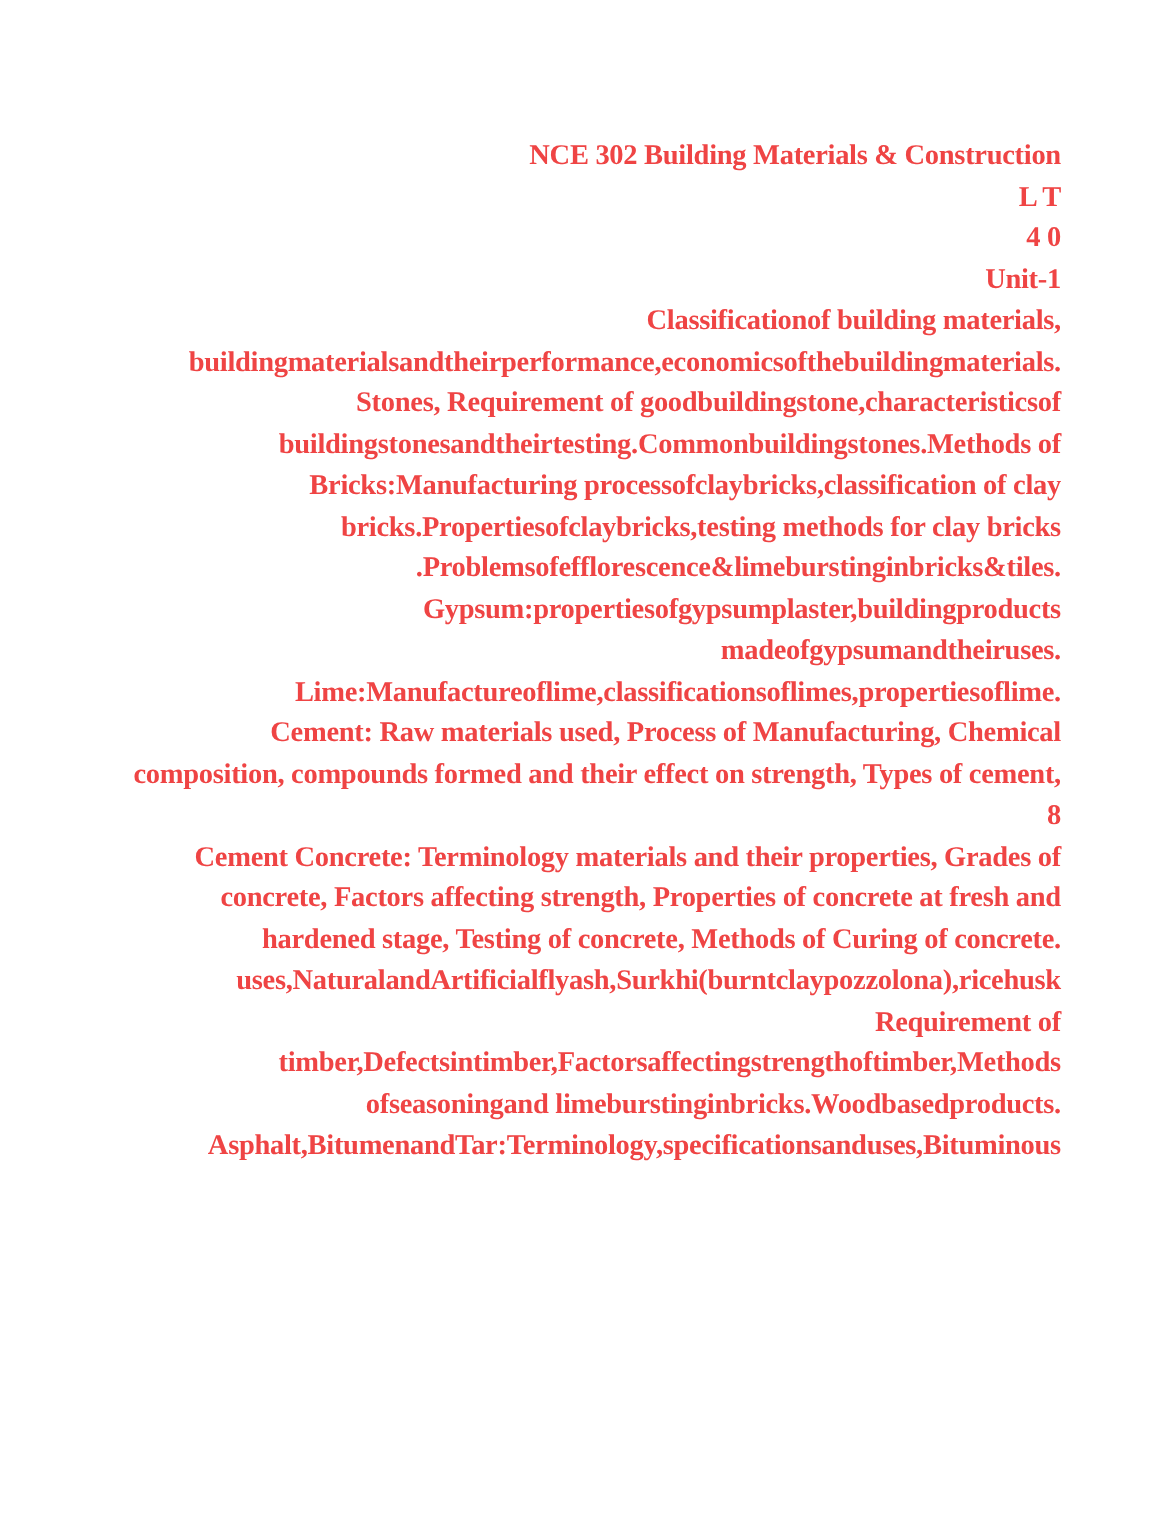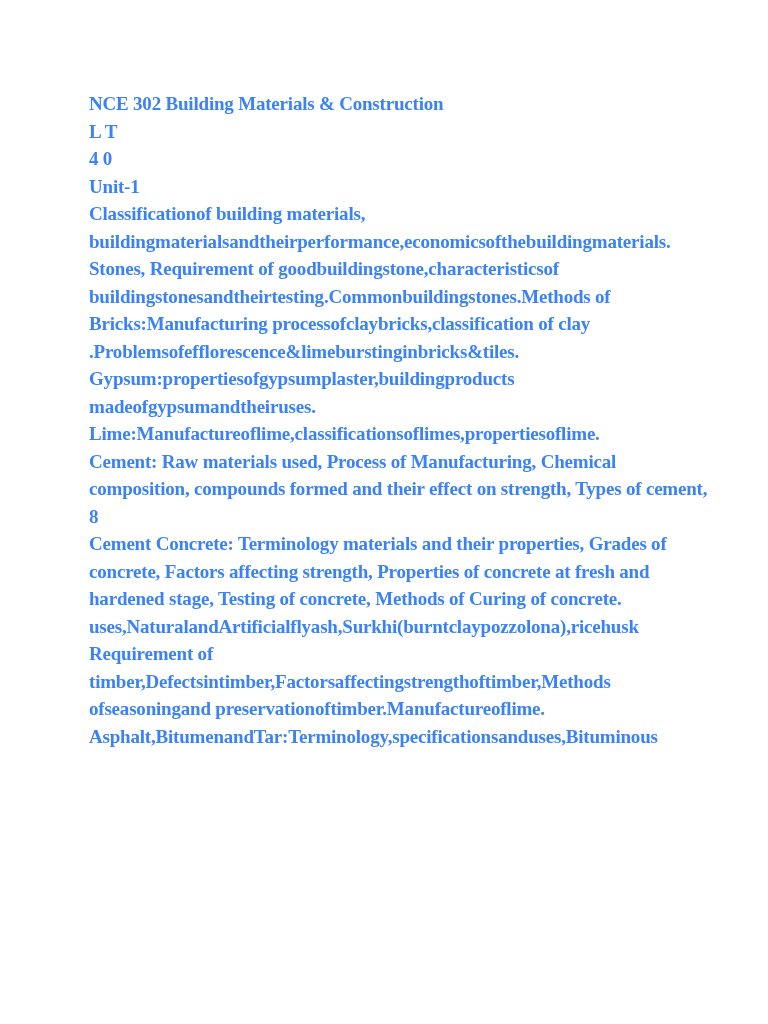--- a/index.html
+++ b/index.html
@@ -18,47 +18,49 @@
     position: absolute;
     left: 89px;
     top: 90px;
   }
   .line {
     font-family: "Liberation Serif", "DejaVu Serif", serif;
     font-weight: bold;
     font-size: 19px;
     line-height: 27.5px;
     letter-spacing: -0.2px;
-    color: #3b82f6;
+    color: #ef4444;
     white-space: pre;
+    text-align: right;
   }
 </style>
 </head>
 <body>
 
 <div class="viewport">
   <div class="text-block">
     <div class="line">NCE 302 Building Materials &amp; Construction</div>
     <div class="line">L T</div>
     <div class="line">4 0</div>
     <div class="line">Unit-1</div>
     <div class="line">Classificationof building materials,</div>
     <div class="line">buildingmaterialsandtheirperformance,economicsofthebuildingmaterials.</div>
     <div class="line">Stones, Requirement of goodbuildingstone,characteristicsof</div>
     <div class="line">buildingstonesandtheirtesting.Commonbuildingstones.Methods of</div>
     <div class="line">Bricks:Manufacturing processofclaybricks,classification of clay</div>
+    <div class="line">bricks.Propertiesofclaybricks,testing methods for clay bricks</div>
     <div class="line">.Problemsofefflorescence&amp;limeburstinginbricks&amp;tiles.</div>
     <div class="line">Gypsum:propertiesofgypsumplaster,buildingproducts</div>
     <div class="line">madeofgypsumandtheiruses.</div>
     <div class="line">Lime:Manufactureoflime,classificationsoflimes,propertiesoflime.</div>
     <div class="line">Cement: Raw materials used, Process of Manufacturing, Chemical</div>
     <div class="line">composition, compounds formed and their effect on strength, Types of cement,</div>
     <div class="line">8</div>
     <div class="line">Cement Concrete: Terminology materials and their properties, Grades of</div>
     <div class="line">concrete, Factors affecting strength, Properties of concrete at fresh and</div>
     <div class="line">hardened stage, Testing of concrete, Methods of Curing of concrete.</div>
     <div class="line">uses,NaturalandArtificialflyash,Surkhi(burntclaypozzolona),ricehusk</div>
     <div class="line">Requirement of</div>
     <div class="line">timber,Defectsintimber,Factorsaffectingstrengthoftimber,Methods</div>
-    <div class="line">ofseasoningand preservationoftimber.Manufactureoflime.</div>
+    <div class="line">ofseasoningand limeburstinginbricks.Woodbasedproducts.</div>
     <div class="line">Asphalt,BitumenandTar:Terminology,specificationsanduses,Bituminous</div>
   </div>
 </div>
 
 </body></html>

